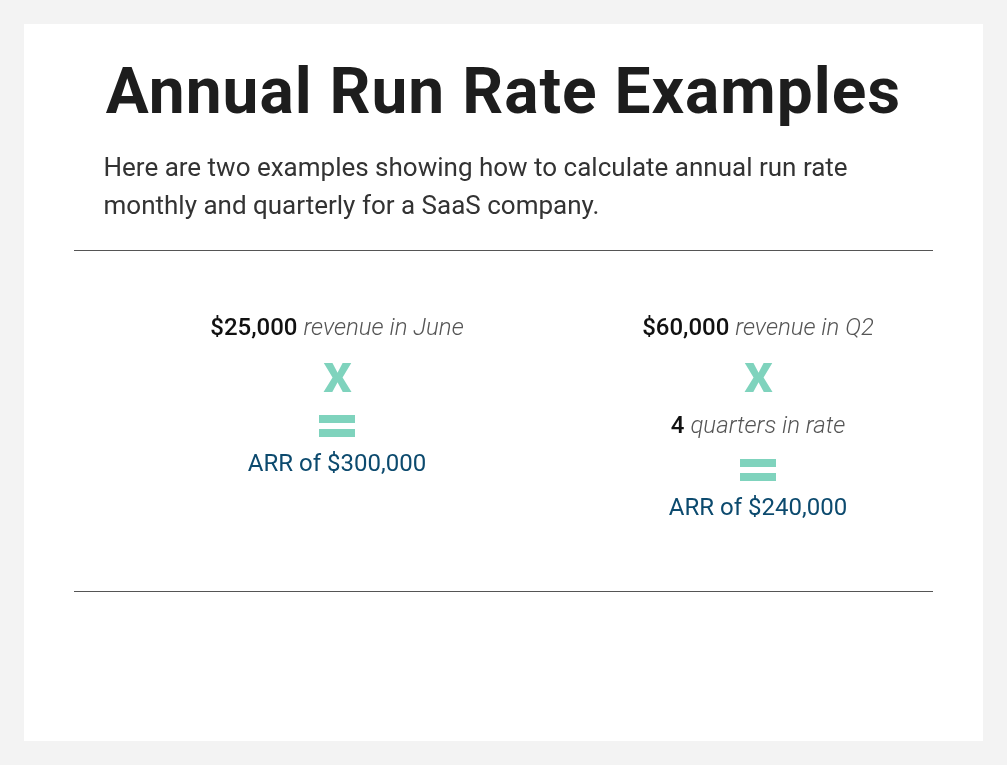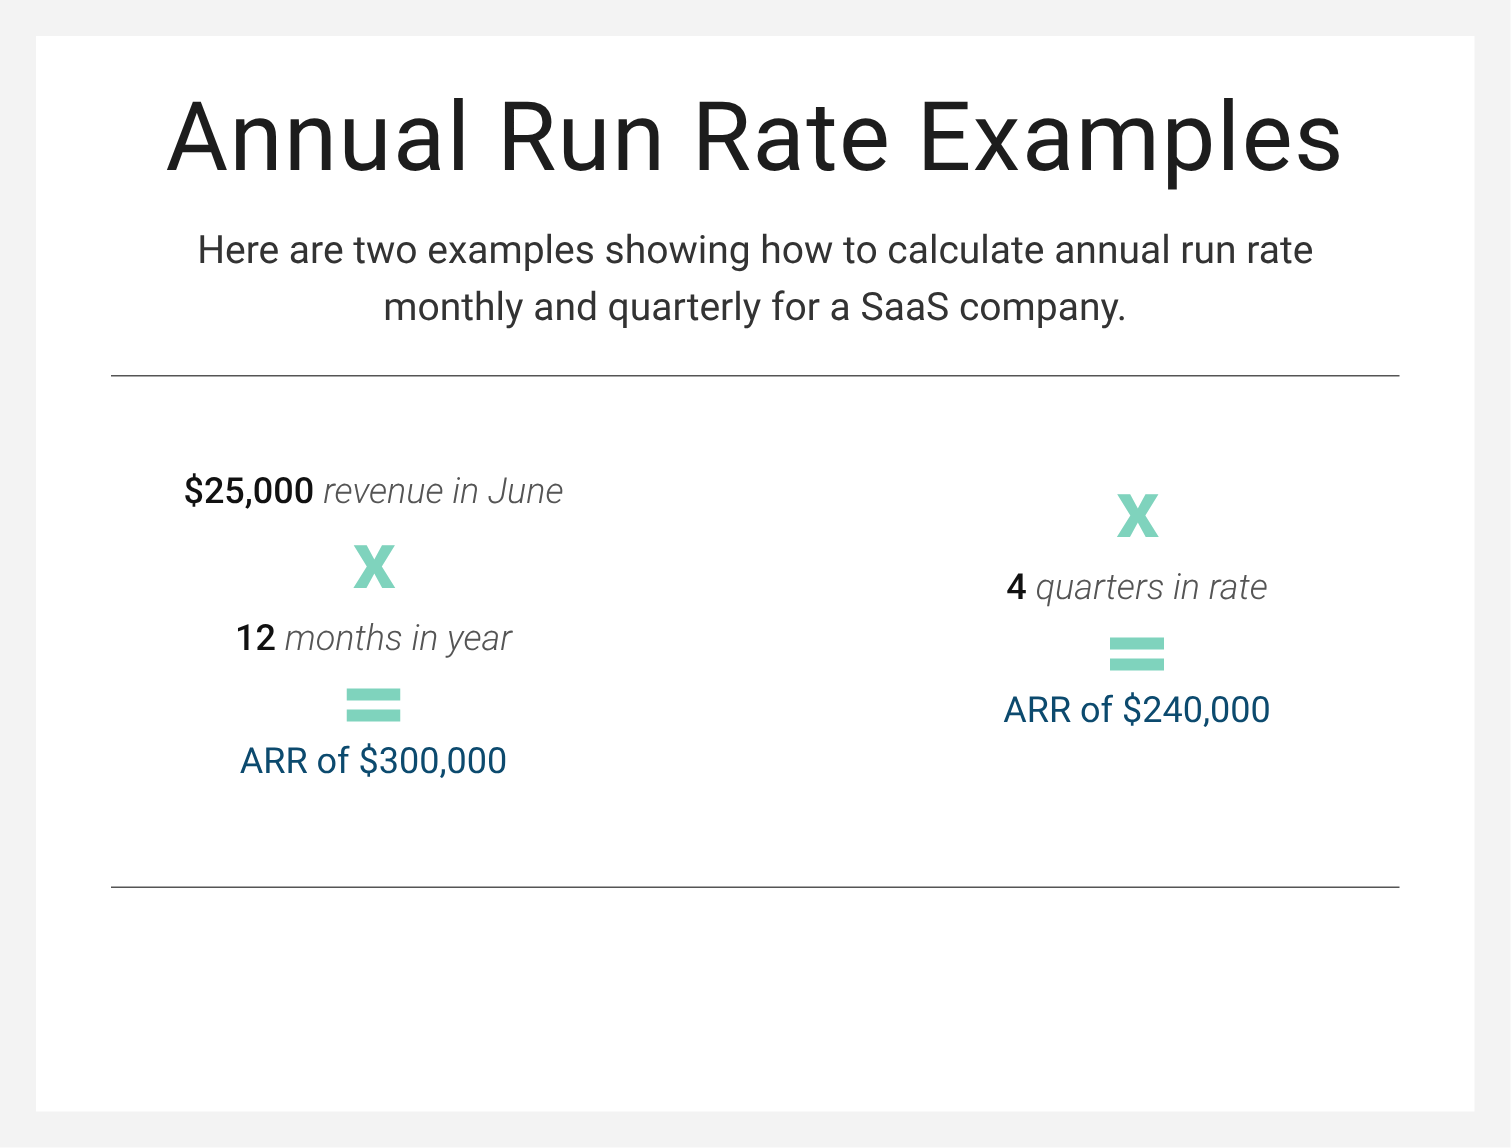--- a/index.html
+++ b/index.html
@@ -15,44 +15,43 @@
       padding: 24px;
     }
     .card {
       background: #fff;
       width: 100%;
       height: 100%;
       padding: 30px 50px;
     }
     .title {
       font-size: 64px;
-      font-weight: 400;
+      font-weight: 700;
       text-align: center;
       color: #1d1d1d;
       letter-spacing: 1px;
       margin-bottom: 20px;
     }
     .subtitle {
       font-size: 26px;
       font-weight: 400;
-      text-align: center;
       color: #333;
       line-height: 1.45;
       max-width: 800px;
       margin: 0 auto 26px auto;
     }
     hr.rule {
       border: none;
       border-top: 1px solid #555;
       margin: 0;
     }
     .examples {
       display: flex;
-      justify-content: space-between;
-      gap: 113px;
+      justify-content: flex-end;
+      gap: 71px;
       padding: 60px 0 70px 0;
     }
     .example {
       text-align: center;
       width: 350px;
     }
     .line {
       font-size: 24px;
       color: #222;
       margin: 0;
@@ -99,35 +98,35 @@
 
   <div class="examples">
 
     <div class="example">
       <p class="line">
         <span class="bold">$25,000</span>
         <span> </span>
         <span class="ital">revenue in June</span>
       </p>
       <div class="op times">X</div>
-      <p class="line">
-        <span class="bold">12</span>
-        <span> </span>
-        <span class="ital">months in year</span>
-      </p>
       <div class="op equals">
         <svg width="36" height="26" viewBox="0 0 36 26">
           <rect x="0" y="2" width="36" height="8" fill="#7fd3bd"></rect>
           <rect x="0" y="16" width="36" height="8" fill="#7fd3bd"></rect>
         </svg>
       </div>
       <p class="result">ARR of $300,000</p>
     </div>
 
     <div class="example">
+      <p class="line">
+        <span class="bold">$60,000</span>
+        <span> </span>
+        <span class="ital">revenue in Q2</span>
+      </p>
       <div class="op times">X</div>
       <p class="line">
         <span class="bold">4</span>
         <span> </span>
         <span class="ital">quarters in rate</span>
       </p>
       <div class="op equals">
         <svg width="36" height="26" viewBox="0 0 36 26">
           <rect x="0" y="2" width="36" height="8" fill="#7fd3bd"></rect>
           <rect x="0" y="16" width="36" height="8" fill="#7fd3bd"></rect>

